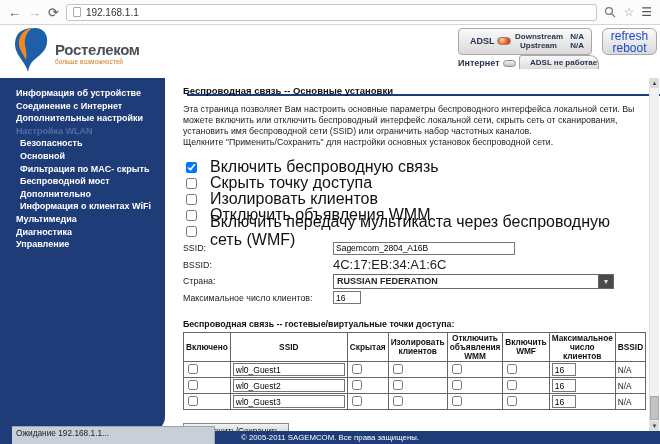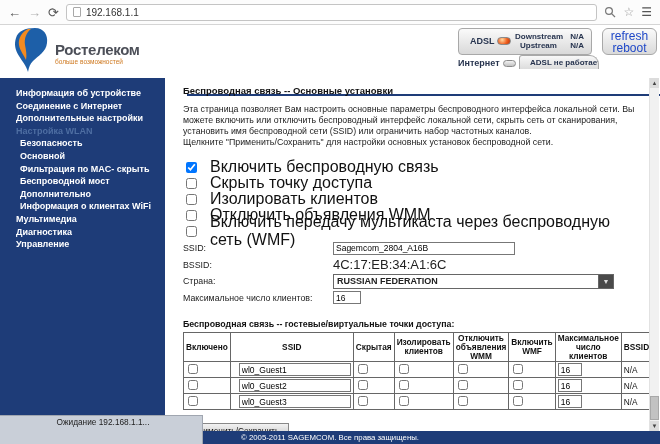--- a/index.html
+++ b/index.html
@@ -71,39 +71,39 @@
   .select-box { width:281px; height:15px; border:1px solid #666; position:relative; background:#fff;
     font-size:9px; font-weight:bold; line-height:13px; padding-left:3px; cursor:pointer; }
   .select-arrow { position:absolute; right:0; top:0; bottom:0; width:15px; background:#4a4a4a;
     color:#ddd; font-size:7px; text-align:center; line-height:13px; border-left:1px solid #666; }
   .table-title { font-size:8.8px; font-weight:bold; margin:13px 0 3px 0; }
   table { border-collapse:collapse; }
   th, td { border:1px solid #666; font-size:8.3px; padding:0 2px; }
   th { font-weight:bold; text-align:center; padding:1px 2px; line-height:8.8px; }
   td { height:16px; }
   td input[type=checkbox] { width:10px; height:10px; margin:0 0 0 2px; }
-  .row-ssid { width:112px;margin-left:6px; }
+  .row-ssid { width:112px; }
   .row-max { width:24px; }
   .apply-btn { margin-top:13px; width:106px; height:15px; border:1px solid #888;
     background:linear-gradient(#f2f2f2,#c9c9c9); font-size:8.3px; font-family:inherit;
     color:#111; cursor:pointer; padding:0; }
   
   .scrollbar { position:absolute; right:1px; top:78px; width:10px; height:353px;
     background:#f1f1f1; border-left:1px solid #e2e2e2; z-index:4; }
   .sb-btn { position:absolute; left:0; width:9px; height:10px; background:#dcdcdc;
     color:#444; font-size:6px; text-align:center; line-height:10px; cursor:pointer; }
   .sb-up { top:0; } .sb-down { bottom:0; }
   .sb-thumb { position:absolute; left:0; right:0; bottom:11px; height:24px;
     background:#c2c2c2; border:1px solid #a8a8a8; cursor:pointer; }
   
   .footer { position:absolute; left:0; right:0; bottom:0; height:13px; background:#1e3c78;
     color:#fff; font-size:7.8px; text-align:center; line-height:13px; z-index:5; }
-  .status-tip { position:absolute; left:0; bottom:0; width:203px; height:29px; background:#c9cfd8;
+  .status-tip { position:absolute; left:12px; bottom:0; width:203px; height:18px; background:#c9cfd8;
     border-top:1px solid #a0a6b0; border-right:1px solid #a0a6b0; color:#222; font-size:8.3px;
-    line-height:12px; padding-left:4px; text-align:center; z-index:6; }
+    line-height:12px; padding-left:4px; text-align:left; z-index:6; }
 </style>
 </head>
 <body>
 
 <div class="chrome">
   <span class="nav-glyph">←</span>
   <span class="nav-glyph dim">→</span>
   <span class="nav-glyph">⟳</span>
   <div class="url-bar">
     <span class="doc-icon"></span>

